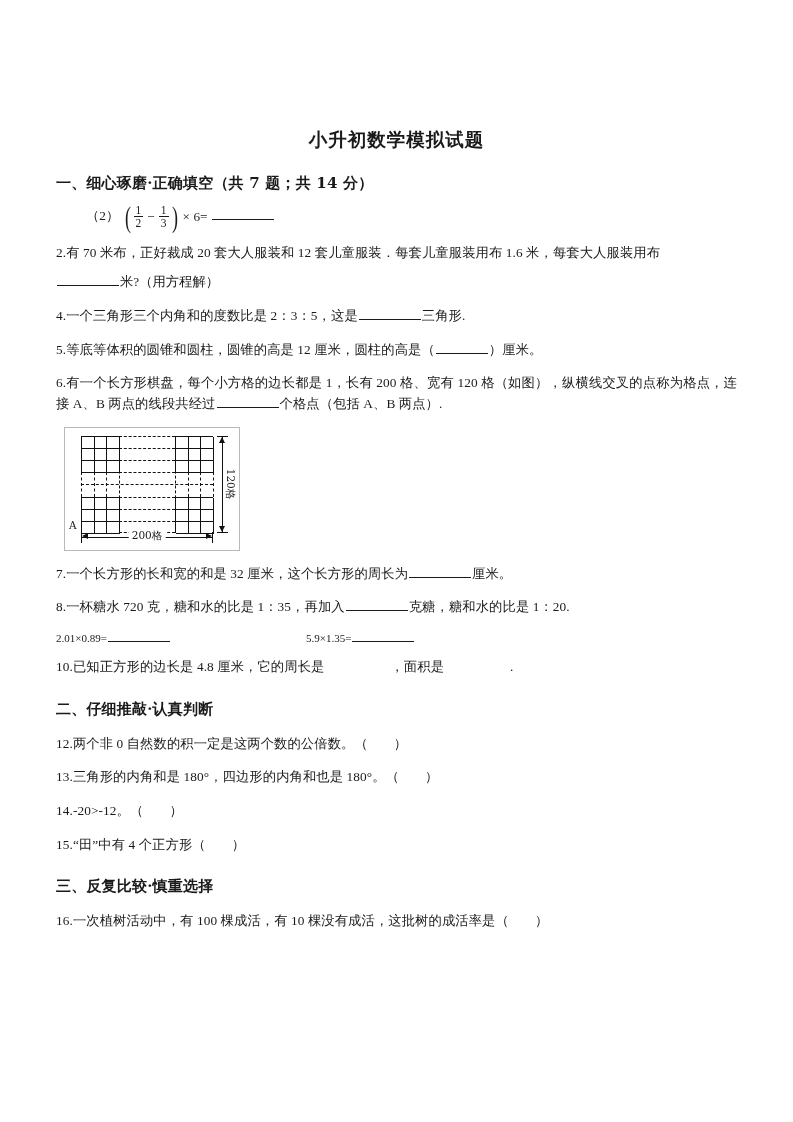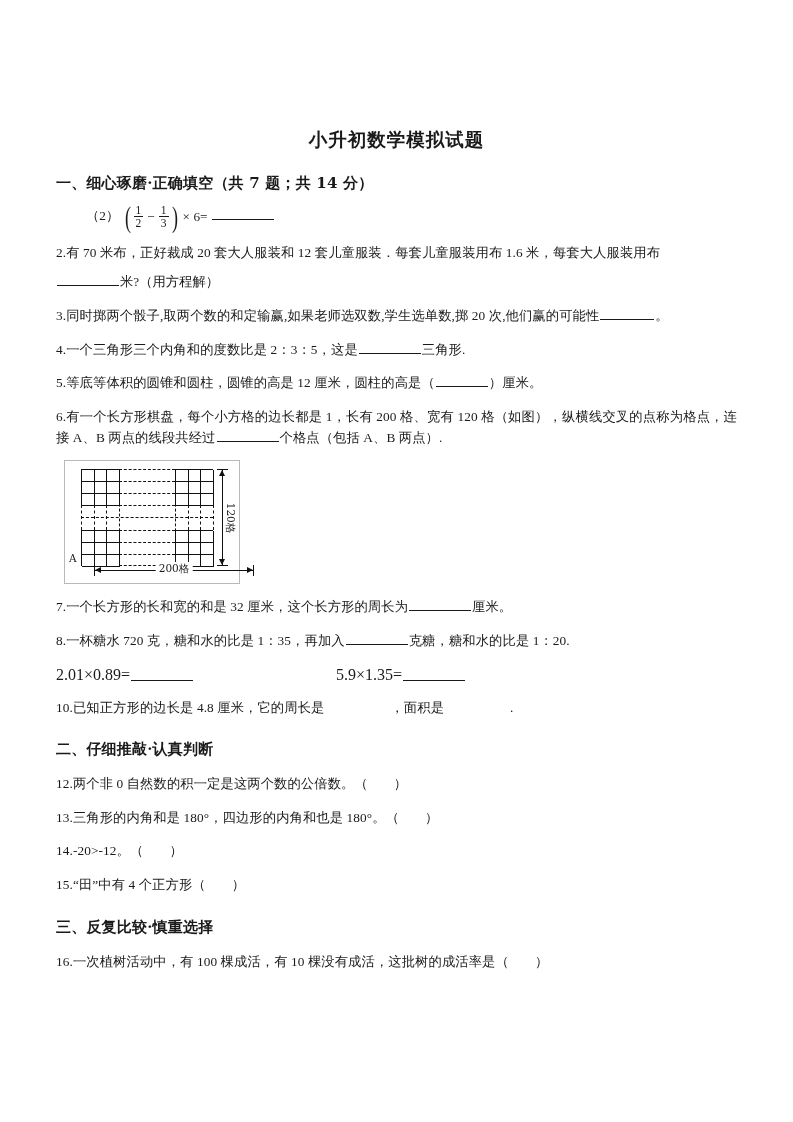--- a/index.html
+++ b/index.html
@@ -154,23 +154,22 @@
   .dash-v {
     position: absolute;
     border-left: 1.4px dashed #111;
     width: 0;
   }
   
   .dim-h {
     position: absolute;
     left: 16px;
     bottom: 7px;
-    width: 160px;
+    width: 132px;
     height: 12px;
-    margin-left: 13px;
   }
   .dim-h .line {
     position: absolute;
     top: 6px;
     left: 0;
     right: 0;
     border-top: 1.1px solid #111;
   }
   .dim-h .cap-l, .dim-h .cap-r {
     position: absolute;
@@ -245,24 +244,23 @@
     font-family: "DejaVu Serif", serif;
   }
   .pt-label {
     position: absolute;
     left: 4px;
     bottom: 19px;
     font-size: 10.5px;
     font-family: "DejaVu Serif", serif;
   }
   .calc-row {
-    font-size: 16px;
+    font-size: 11px;
     padding-top: 13px;
     display: flex;
-    gap: 30px;
   }
   .calc-row .c1 { width: 250px; }
 </style>
 </head>
 <body>
 
 <div class="page">
 
   <h1 class="doc-title">小升初数学模拟试题</h1>
 
@@ -287,23 +285,20 @@
     </span><span class="blank"></span>
   </div>
 
   <div class="q">
     <span>2.</span><span>有 70 米布，正好裁成 20 套大人服装和 12 套儿童服装．每套儿童服装用布 1.6 米，每套大人服装用布</span>
   </div>
   <div class="sub-line" style="padding-left:0;">
     <span class="blank"></span><span>米?（用方程解）</span>
   </div>
 
-  <div class="q">
-    <span>3.</span><span>同时掷两个骰子,取两个数的和定输赢,如果老师选双数,学生选单数,掷 20 次,他们赢的可能性</span><span class="blank short"></span><span>。</span>
-  </div>
 
   <div class="q">
     <span>4.</span><span>一个三角形三个内角和的度数比是 2：3：5，这是</span><span class="blank"></span><span>三角形.</span>
   </div>
 
   <div class="q">
     <span>5.</span><span>等底等体积的圆锥和圆柱，圆锥的高是 12 厘米，圆柱的高是（</span><span class="blank paren"></span><span>）厘米。</span>
   </div>
 
   <div class="q">

